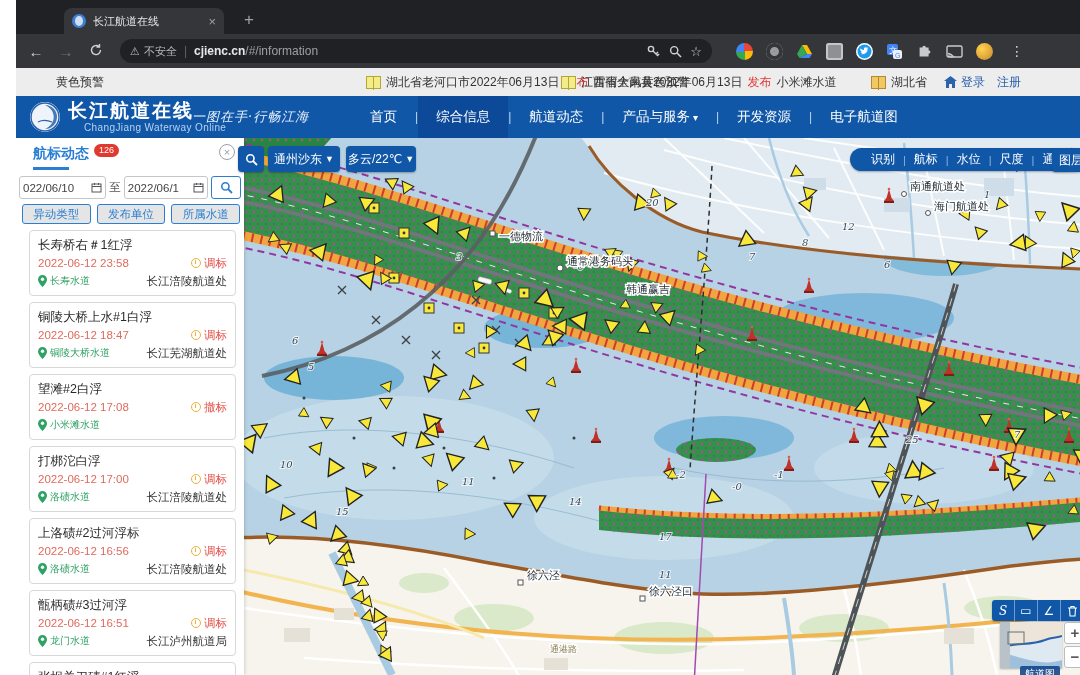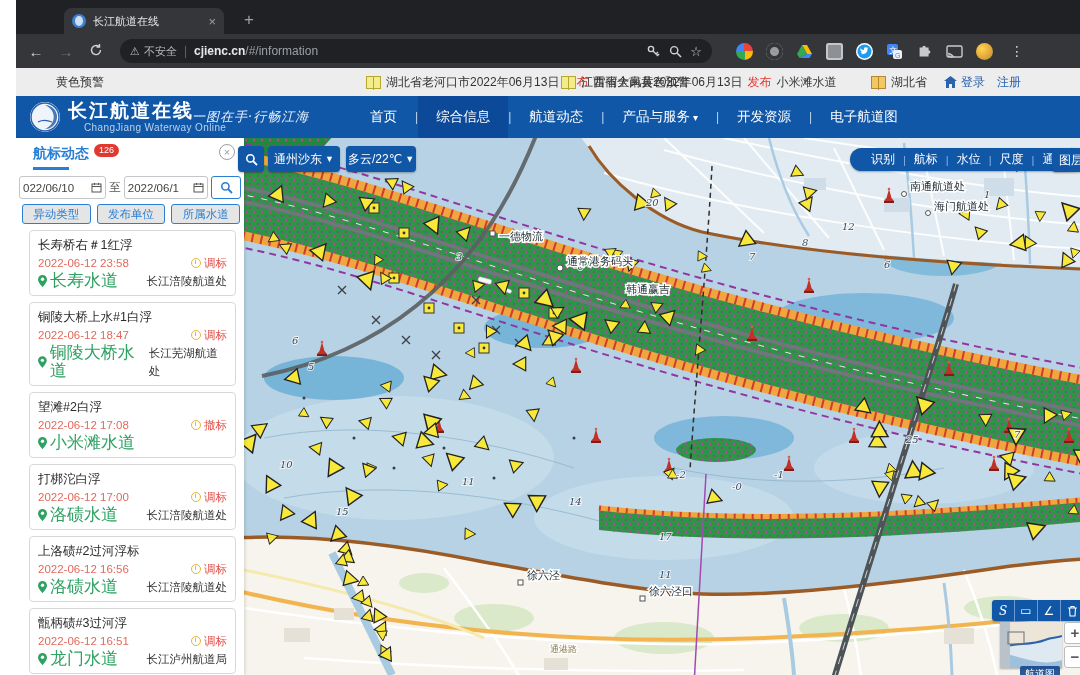--- a/index.html
+++ b/index.html
@@ -88,21 +88,21 @@
                color:#2a7fd4; font-size:11.5px; text-align:center; line-height:18px; }
   .cardlist { position:absolute; left:0; top:92px; width:228px; height:445px; overflow:hidden; }
   .card { margin:0 8px 6px 13px; border:1px solid #d8d8d8; border-radius:4px; background:#fff;
           padding:6px 8px 5px; }
   .card-title { font-size:12.5px; color:#2b2b2b; line-height:17px; }
   .card-row { display:flex; align-items:flex-end; justify-content:space-between; line-height:18px; }
   .card-time { color:#e2695c; font-size:11.5px; }
   .card-status { color:#e2514a; font-size:11.5px; display:flex; align-items:center; gap:3px; }
   .clock-ico { width:10px; height:10px; border:1.4px solid #e8b33a; border-radius:50%; position:relative; }
   .clock-ico::after { content:""; position:absolute; left:3px; top:1px; width:1.4px; height:4px; background:#e8b33a; }
-  .card-water { color:#2fa163; font-size:17px; display:flex; align-items:center; gap:3px; }
+  .card-water { color:#2fa163; font-size:10px; display:flex; align-items:center; gap:3px; }
   .card-org { color:#333; font-size:11.5px; }
 
   
   .map { position:absolute; left:228px; top:0; width:852px; height:537px; }
   .map-canvas { position:absolute; inset:0; overflow:hidden; background:#b7d2e4; }
   .map-btn { position:absolute; background:#1157a8; color:#fff; font-size:12px; border-radius:4px;
              display:flex; align-items:center; justify-content:center; gap:3px; z-index:4;
              box-shadow:0 1px 2px rgba(0,0,0,.3); }
   .dd-caret { font-size:9px; }
   .map-pill { position:absolute; left:606px; top:10px; height:23px; background:#1157a8; color:#fff;

